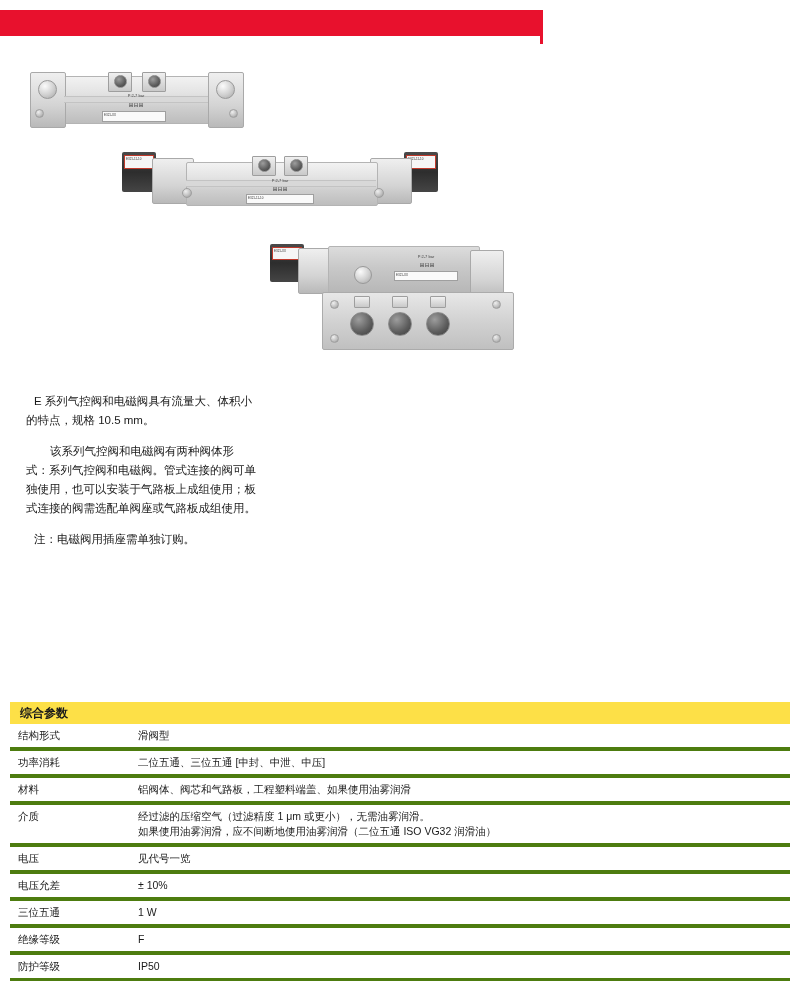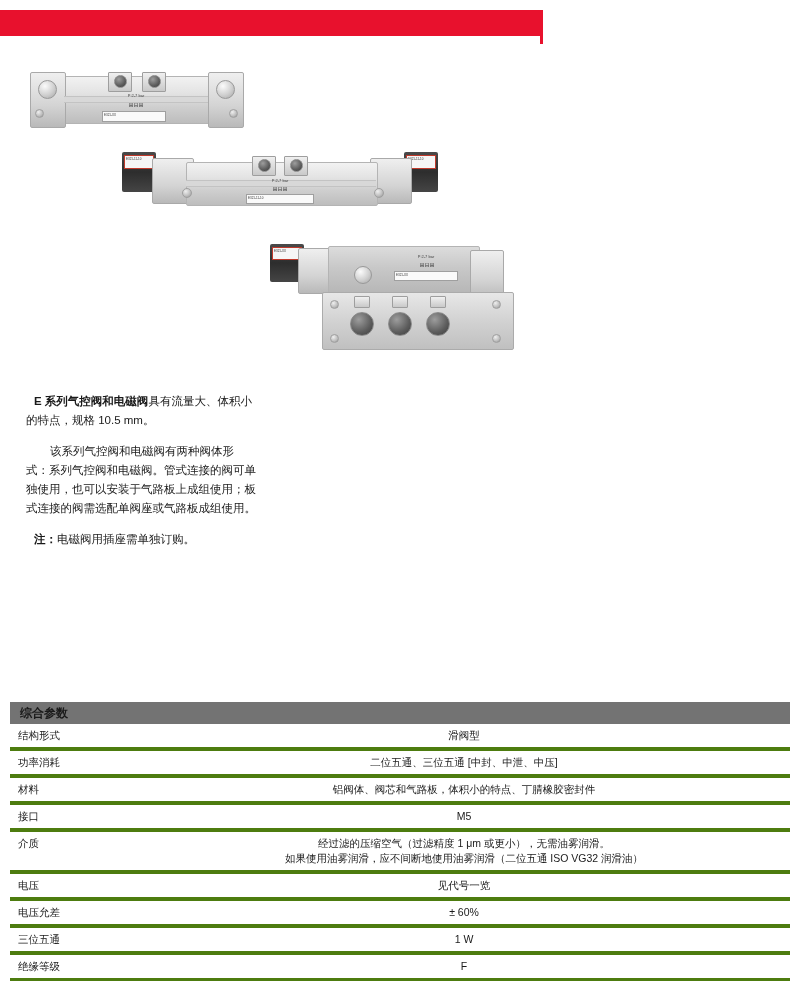--- a/index.html
+++ b/index.html
@@ -137,33 +137,33 @@
     line-height: 19px;
     color: #1a1a1a;
   }
   .copy p {
     margin: 0 0 12px 0;
   }
   .copy p.indent {
     text-indent: 24px;
   }
   .copy b {
-    font-weight: bold;
+    font-weight: normal;
     padding-left: 8px;
   }
 
   
   .spec-block {
     position: absolute;
     left: 10px;
     top: 702px;
     width: 780px;
   }
   .spec-title {
-    background: #737373;
+    background: #fde047;
     height: 22px;
     line-height: 22px;
     font-size: 12px;
     font-weight: bold;
     color: #1a1a1a;
     padding-left: 10px;
     box-sizing: border-box;
   }
   table.spec {
     width: 100%;
@@ -176,21 +176,20 @@
     padding: 4px 0 4px 0;
     vertical-align: top;
     line-height: 15px;
   }
   table.spec td.k {
     width: 110px;
     padding-left: 8px;
   }
   table.spec td.v {
     padding-left: 10px;
-    text-align: center;
   }
   table.spec td.v .l2 {
     display: block;
   }
 </style>
 </head>
 <body>
 
 <div class="header-bar"></div>
 <div class="header-accent"></div>
@@ -277,40 +276,36 @@
       <tr>
         <td class="k">结构形式</td>
         <td class="v">滑阀型</td>
       </tr>
       <tr>
         <td class="k">功率消耗</td>
         <td class="v">二位五通、三位五通 [中封、中泄、中压]</td>
       </tr>
       <tr>
         <td class="k">材料</td>
-        <td class="v">铝阀体、阀芯和气路板，体积小的特点、丁腈橡胶密封件</td>
-      </tr>
-      <tr>
-        <td class="k">接口</td>
-        <td class="v">M5</td>
+        <td class="v">铝阀体、阀芯和气路板，工程塑料端盖、如果使用油雾润滑</td>
       </tr>
       <tr>
         <td class="k">介质</td>
         <td class="v">
           <span class="l2">经过滤的压缩空气（过滤精度 1 μm 或更小），无需油雾润滑。</span>
           <span class="l2">如果使用油雾润滑，应不间断地使用油雾润滑（二位五通 ISO VG32 润滑油）</span>
         </td>
       </tr>
       <tr>
         <td class="k">电压</td>
         <td class="v">见代号一览</td>
       </tr>
       <tr>
         <td class="k">电压允差</td>
-        <td class="v">± 60%</td>
+        <td class="v">± 10%</td>
       </tr>
       <tr>
         <td class="k">三位五通</td>
         <td class="v">1 W</td>
       </tr>
       <tr>
         <td class="k">绝缘等级</td>
         <td class="v">F</td>
       </tr>
       <tr>

